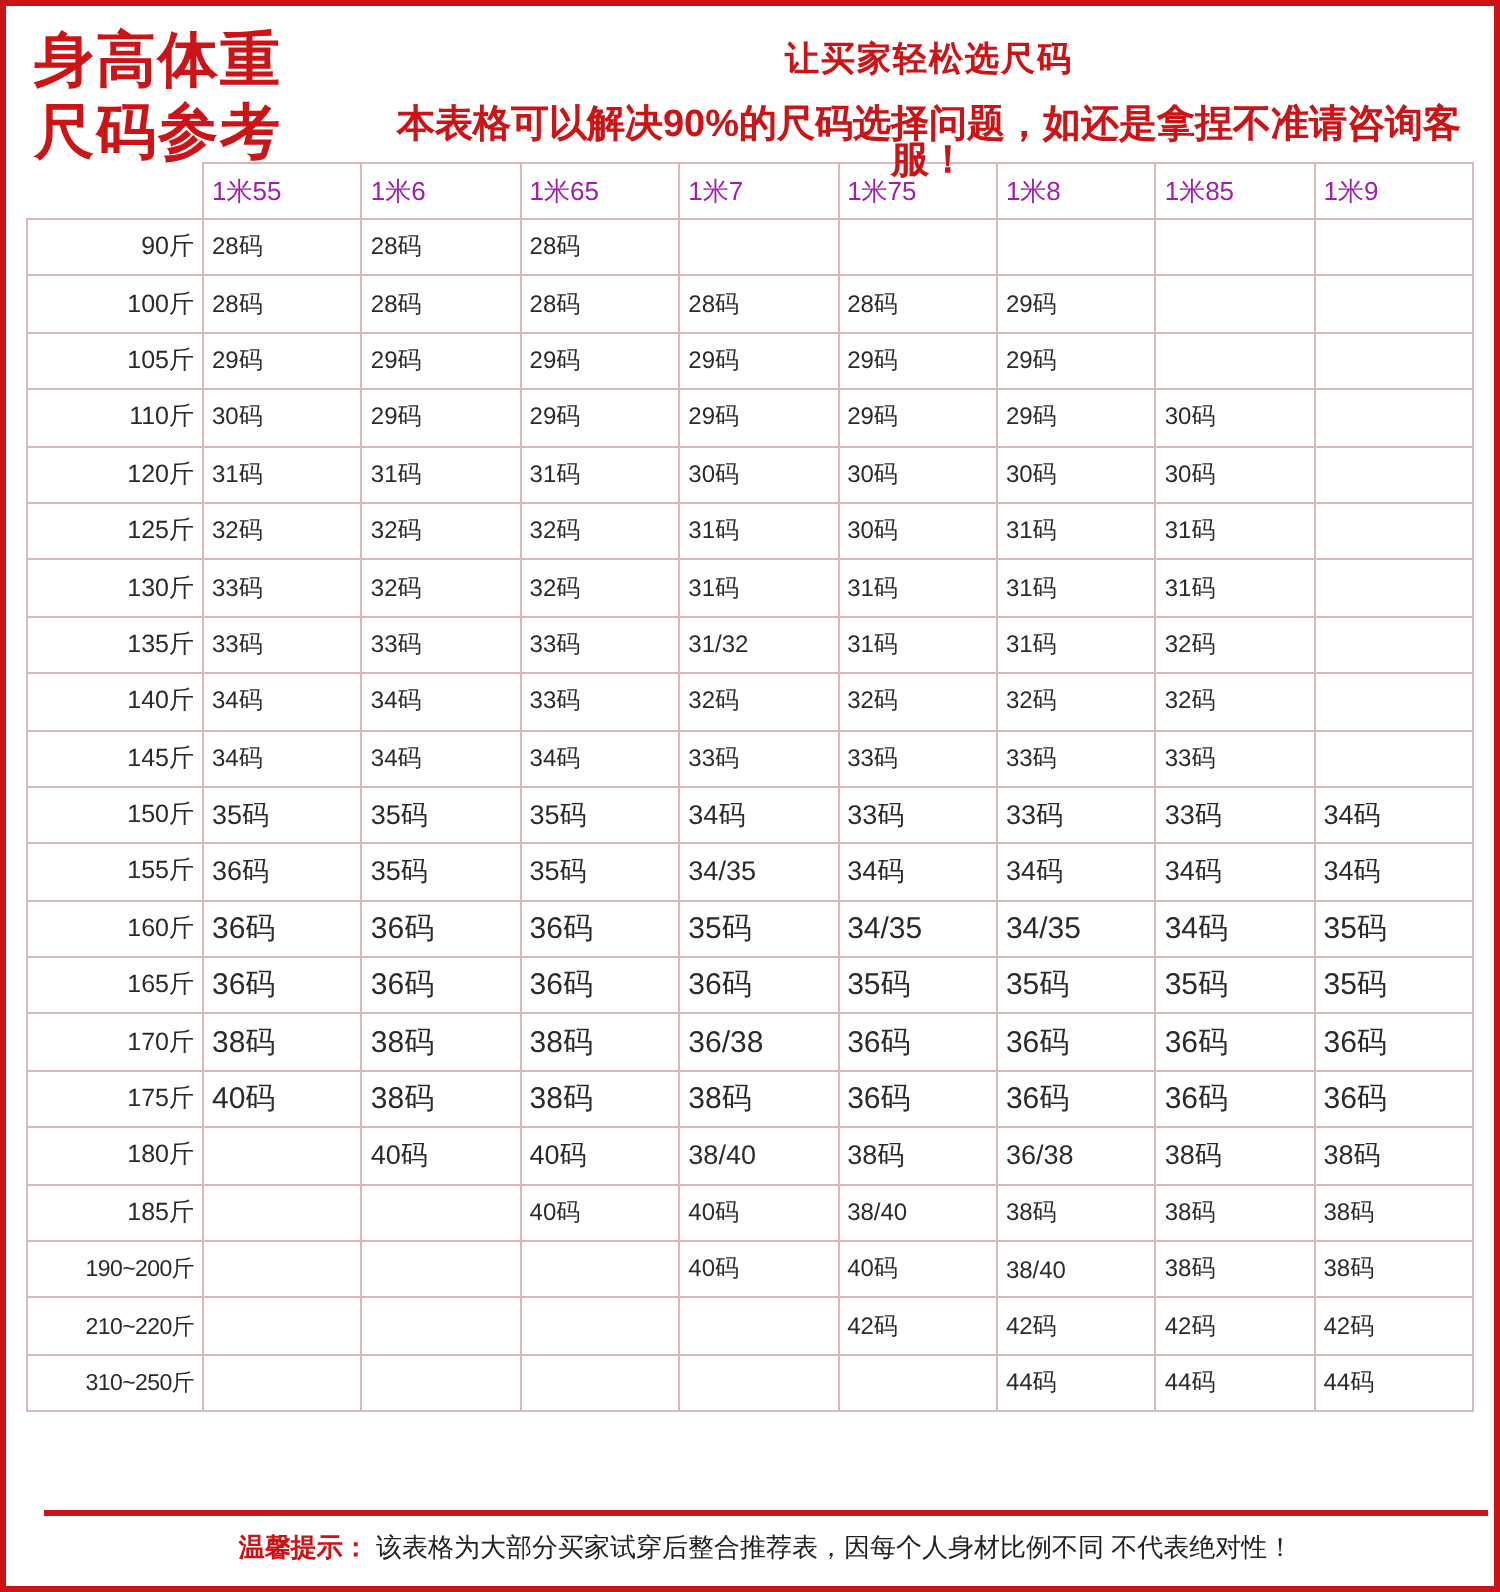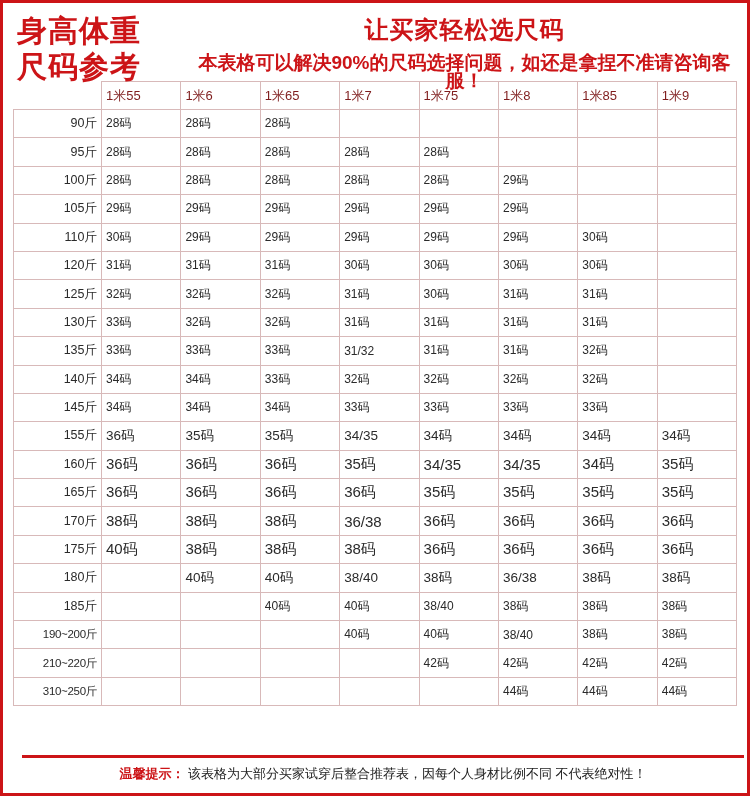--- a/index.html
+++ b/index.html
@@ -45,21 +45,21 @@
     white-space: nowrap;
   }
   .header-right {
     flex: 1 1 auto;
     text-align: center;
     padding-top: 4px;
   }
   .main-title {
     color: #cc1417;
     font-weight: bold;
-    font-size: 24px;
+    font-size: 17px;
     line-height: 30px;
     letter-spacing: 1px;
   }
   .sub-title {
     color: #cc1417;
     font-weight: bold;
     font-size: 19px;
     line-height: 18px;
     margin-top: 9px;
     letter-spacing: 0px;
@@ -82,21 +82,21 @@
     padding: 0 4px;
     box-sizing: border-box;
     vertical-align: middle;
     font-weight: normal;
     color: #2a2a2a;
   }
   table.size-table thead th {
     height: 28px;
     text-align: left;
     font-size: 13px;
-    color: #7f1d1d;
+    color: #a21caf;
   }
   table.size-table thead th.corner {
     border-left: 1px solid #ffffff;
     border-top: 1px solid #ffffff;
     border-right: 1px solid #d8b9b9;
   }
   col.rowhead { width: 88px; }
   col.datacol { width: 79.4px; }
 
   td.rowhead {
@@ -192,31 +192,20 @@
             <td class="cell">28码</td>
             <td class="cell">28码</td>
             <td class="cell">28码</td>
             <td class="cell"></td>
             <td class="cell"></td>
             <td class="cell"></td>
             <td class="cell"></td>
             <td class="cell"></td>
           </tr>
           <tr>
-            <td class="rowhead">95斤</td>
-            <td class="cell">28码</td>
-            <td class="cell">28码</td>
-            <td class="cell">28码</td>
-            <td class="cell">28码</td>
-            <td class="cell">28码</td>
-            <td class="cell"></td>
-            <td class="cell"></td>
-            <td class="cell"></td>
-          </tr>
-          <tr>
             <td class="rowhead">100斤</td>
             <td class="cell">28码</td>
             <td class="cell">28码</td>
             <td class="cell">28码</td>
             <td class="cell">28码</td>
             <td class="cell">28码</td>
             <td class="cell">29码</td>
             <td class="cell"></td>
             <td class="cell"></td>
           </tr>
@@ -300,20 +289,31 @@
           <tr>
             <td class="rowhead">145斤</td>
             <td class="cell">34码</td>
             <td class="cell">34码</td>
             <td class="cell">34码</td>
             <td class="cell">33码</td>
             <td class="cell">33码</td>
             <td class="cell">33码</td>
             <td class="cell">33码</td>
             <td class="cell"></td>
+          </tr>
+          <tr>
+            <td class="rowhead">150斤</td>
+            <td class="cell big">35码</td>
+            <td class="cell big">35码</td>
+            <td class="cell big">35码</td>
+            <td class="cell big">34码</td>
+            <td class="cell big">33码</td>
+            <td class="cell big">33码</td>
+            <td class="cell big">33码</td>
+            <td class="cell big">34码</td>
           </tr>
           <tr>
             <td class="rowhead">155斤</td>
             <td class="cell big">36码</td>
             <td class="cell big">35码</td>
             <td class="cell big">35码</td>
             <td class="cell big">34/35</td>
             <td class="cell big">34码</td>
             <td class="cell big">34码</td>
             <td class="cell big">34码</td>

